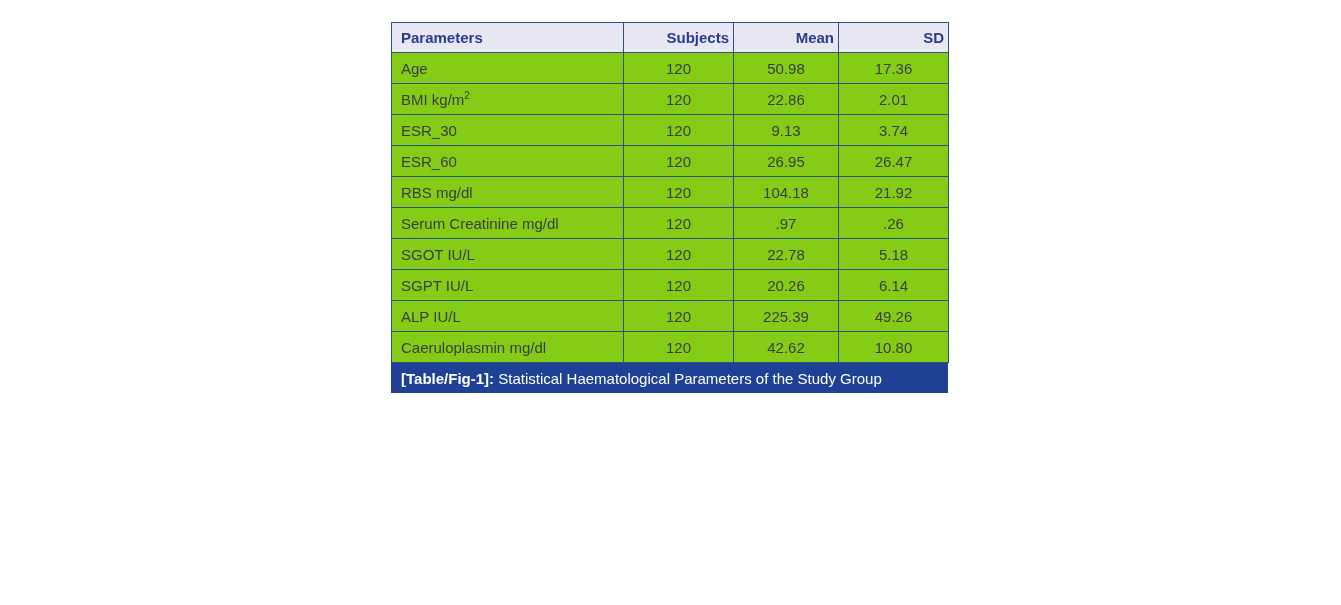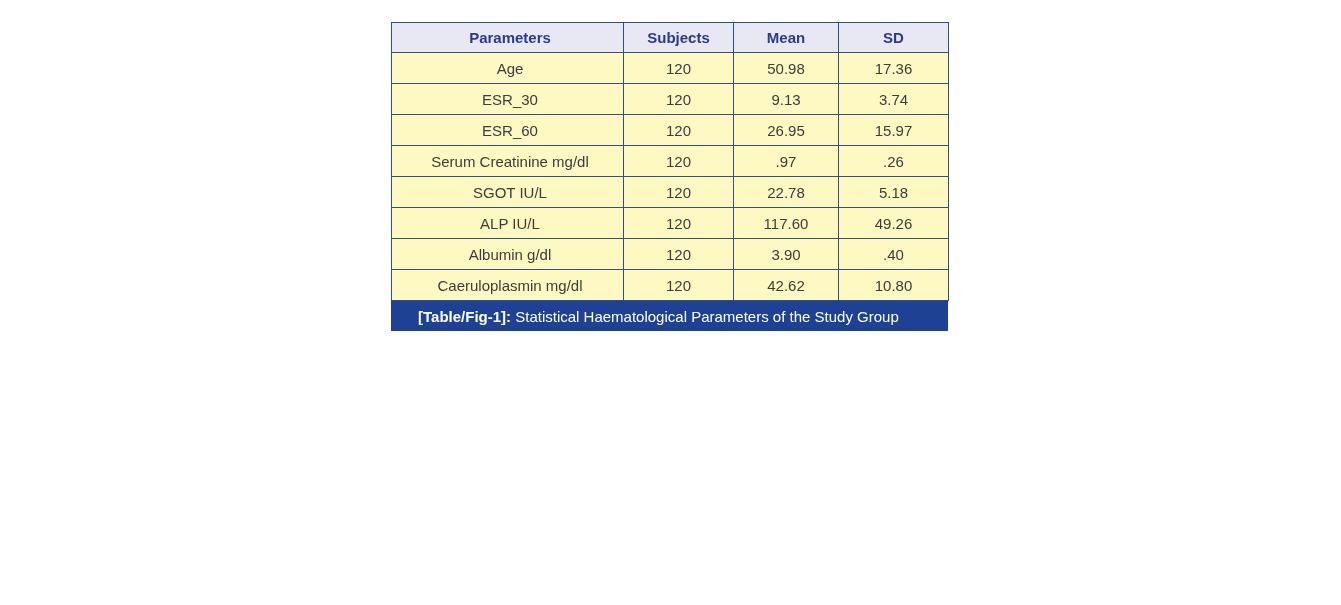--- a/index.html
+++ b/index.html
@@ -34,45 +34,45 @@
     border: 1px solid #30507e;
     font-size: 15px;
     overflow: hidden;
     white-space: nowrap;
   }
   table.stats th {
     background: #e7e8f4;
     color: #2b3990;
     font-weight: bold;
     height: 29px;
-    text-align: center;
+    text-align: right;
     padding: 0 4px;
   }
   table.stats th.left, table.stats td.left {
-    text-align: center;
+    text-align: left;
     padding-left: 9px;
   }
   table.stats td {
-    background: #fef9c3;
+    background: #84cc16;
     color: #3c3c3c;
     height: 30px;
     text-align: center;
     padding: 0 4px;
   }
   sup { font-size: 10px; }
   .caption-bar {
     box-sizing: border-box;
     width: 557px;
     background: #1e4196;
     border: 1px solid #1e4196;
     color: #ffffff;
     font-size: 15px;
     height: 30px;
     line-height: 29px;
-    padding-left: 26px;
+    padding-left: 9px;
     white-space: nowrap;
     overflow: hidden;
   }
   .caption-bar .cap-label { font-weight: bold; }
 </style>
 </head>
 <body>
 
 <div class="page">
   <div class="figure-wrap">
@@ -92,54 +92,66 @@
         </tr>
       </thead>
       <tbody id="rows-body">
           <tr>
             <td class="left">Age</td>
             <td>120</td>
             <td>50.98</td>
             <td>17.36</td>
           </tr>
           <tr>
+            <td class="left">BMI kg/m<sup>2</sup></td>
+            <td>120</td>
+            <td>22.86</td>
+            <td>2.01</td>
+          </tr>
+          <tr>
             <td class="left">ESR_30</td>
             <td>120</td>
             <td>9.13</td>
             <td>3.74</td>
           </tr>
           <tr>
             <td class="left">ESR_60</td>
             <td>120</td>
             <td>26.95</td>
-            <td>15.97</td>
+            <td>26.47</td>
+          </tr>
+          <tr>
+            <td class="left">RBS mg/dl</td>
+            <td>120</td>
+            <td>104.18</td>
+            <td>21.92</td>
           </tr>
           <tr>
             <td class="left">Serum Creatinine mg/dl</td>
             <td>120</td>
             <td>.97</td>
             <td>.26</td>
           </tr>
           <tr>
             <td class="left">SGOT IU/L</td>
             <td>120</td>
             <td>22.78</td>
             <td>5.18</td>
           </tr>
           <tr>
+            <td class="left">SGPT IU/L</td>
+            <td>120</td>
+            <td>20.26</td>
+            <td>6.14</td>
+          </tr>
+          <tr>
             <td class="left">ALP IU/L</td>
             <td>120</td>
-            <td>117.60</td>
+            <td>225.39</td>
             <td>49.26</td>
-          </tr>
-          <tr>
-            <td class="left">Albumin g/dl</td>
-            <td>120</td>
-            <td>3.90</td>
-            <td>.40</td>
           </tr>
           <tr>
             <td class="left">Caeruloplasmin mg/dl</td>
             <td>120</td>
             <td>42.62</td>
             <td>10.80</td>
           </tr>
         </tbody>
     </table>
     <div class="caption-bar">

